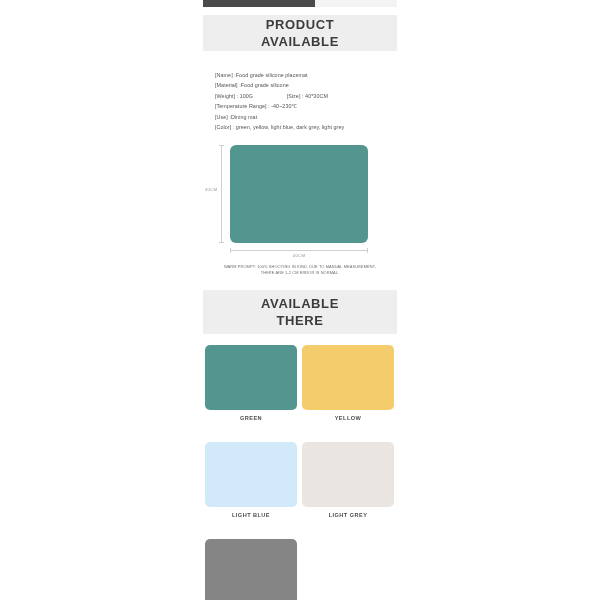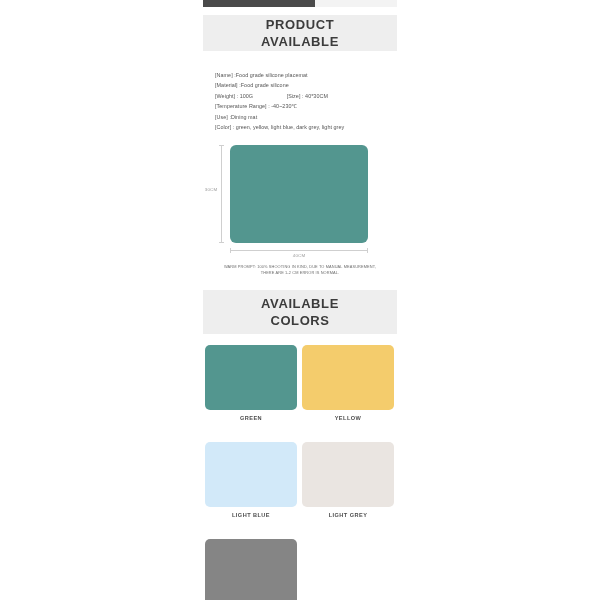--- a/index.html
+++ b/index.html
@@ -242,21 +242,21 @@
     <div class="dim-label-h">40CM</div>
   </div>
 
   <div class="warm-prompt">
     <div>WARM PROMPT: 100% SHOOTING IN KIND, DUE TO MANUAL MEASUREMENT,</div>
     <div>THERE ARE 1-2 CM ERROR IS NORMAL.</div>
   </div>
 
   <div class="section-header" id="hdr-colors" style="background: rgb(238, 238, 238);">
     <div class="line">AVAILABLE</div>
-    <div class="line">COLORS</div>
+    <div class="line">THERE</div>
   </div>
 
   <div class="color-grid">
     <div class="color-row">
       <div class="color-cell">
         <div class="color-chip" style="background: rgb(83, 150, 143);"></div>
         <div class="color-label">GREEN</div>
       </div>
       <div class="color-cell">
         <div class="color-chip" style="background: rgb(244, 204, 108);"></div>

